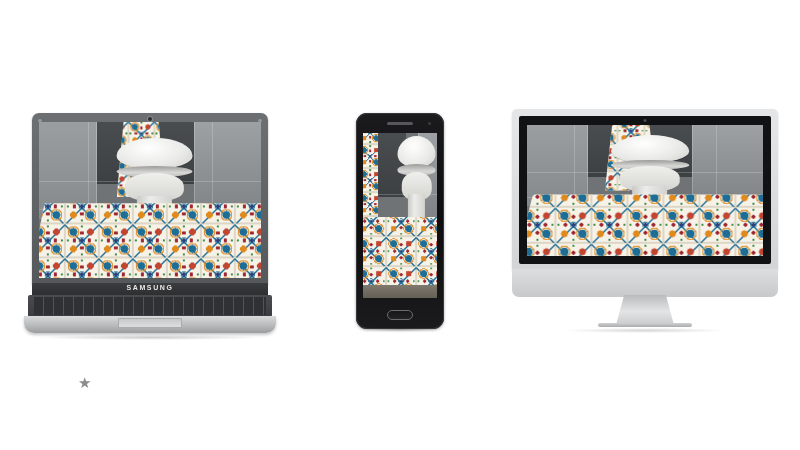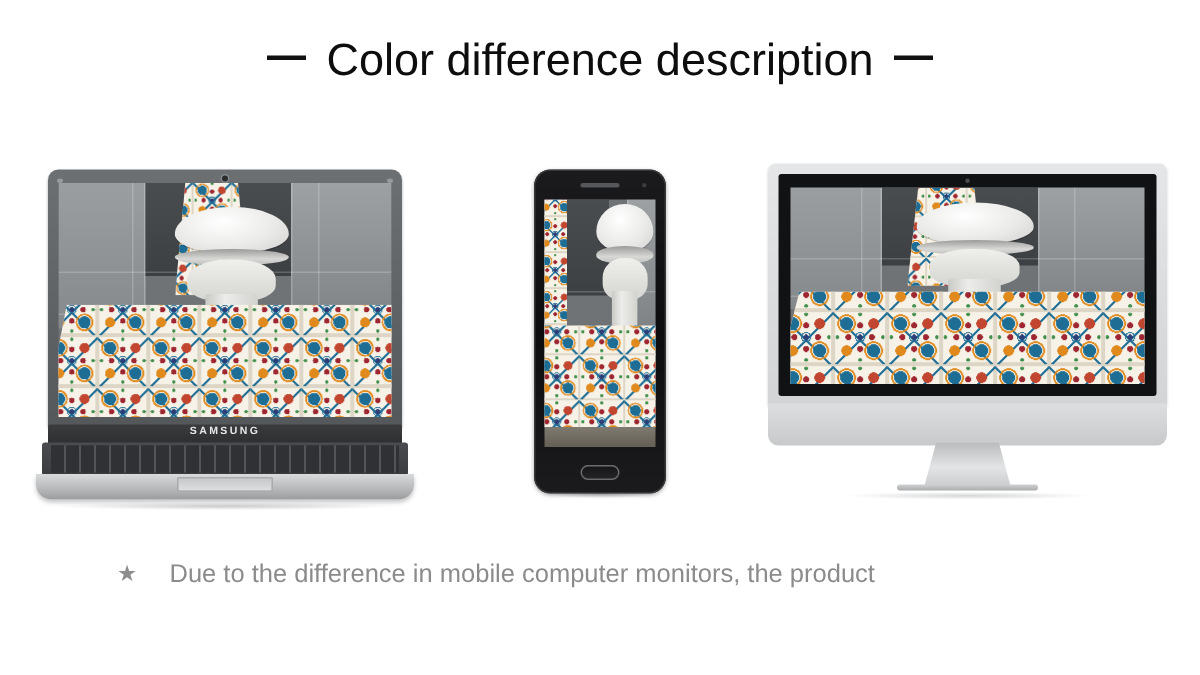--- a/index.html
+++ b/index.html
@@ -329,23 +329,20 @@
     font-family: "Liberation Sans", sans-serif;
     white-space: nowrap;
   }
   .caption-indent { margin-left: 35px; }
 </style>
 </head>
 <body>
 
 <div class="page">
 
-  <div class="title-row">
-    <span class="title-dash"></span><span class="title-text">Color difference description</span><span class="title-dash"></span>
-  </div>
 
   <div class="stage">
 
     <div class="laptop">
       <div class="laptop-lid">
         <div class="laptop-webcam"></div>
         <div class="laptop-screw" style="left:6px;top:6px;"></div>
         <div class="laptop-screw" style="right:6px;top:6px;"></div>
         <div class="laptop-screen photo" style="position:relative;left:0;top:0;">
           <div class="wall-left"></div>
@@ -449,17 +446,16 @@
       <div class="monitor-neck"></div>
       <div class="monitor-foot"></div>
       <div class="monitor-shadow"></div>
     </div>
 
   </div>
 
   <div class="caption">
     <div class="caption-line">
       <span class="caption-star">★</span>
-      <span class="caption-text">Due to the difference in mobile computer monitors, the product</span>
     </div>
   </div>
 
 </div>
 
 </body></html>

